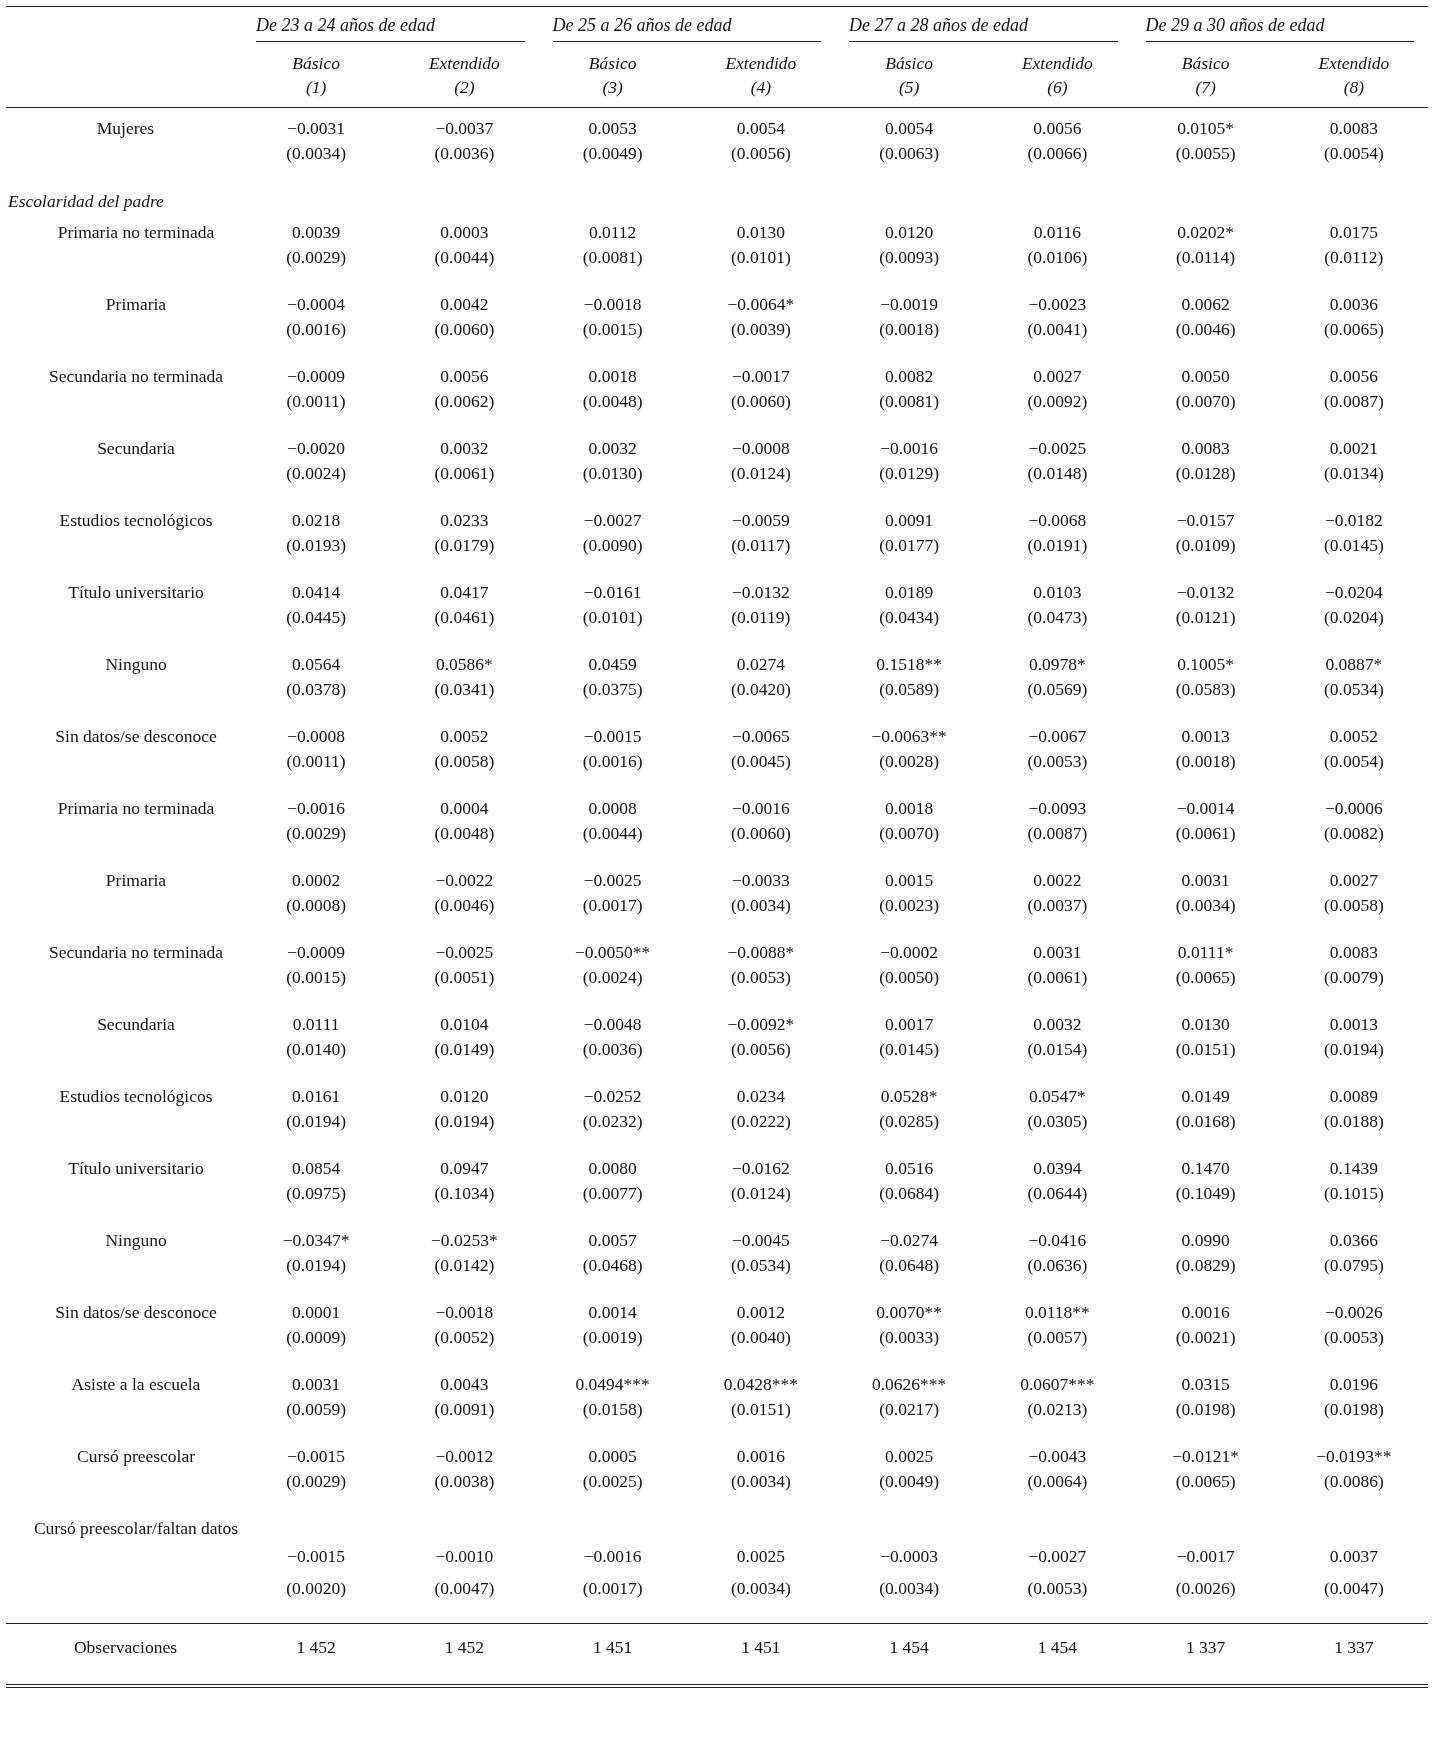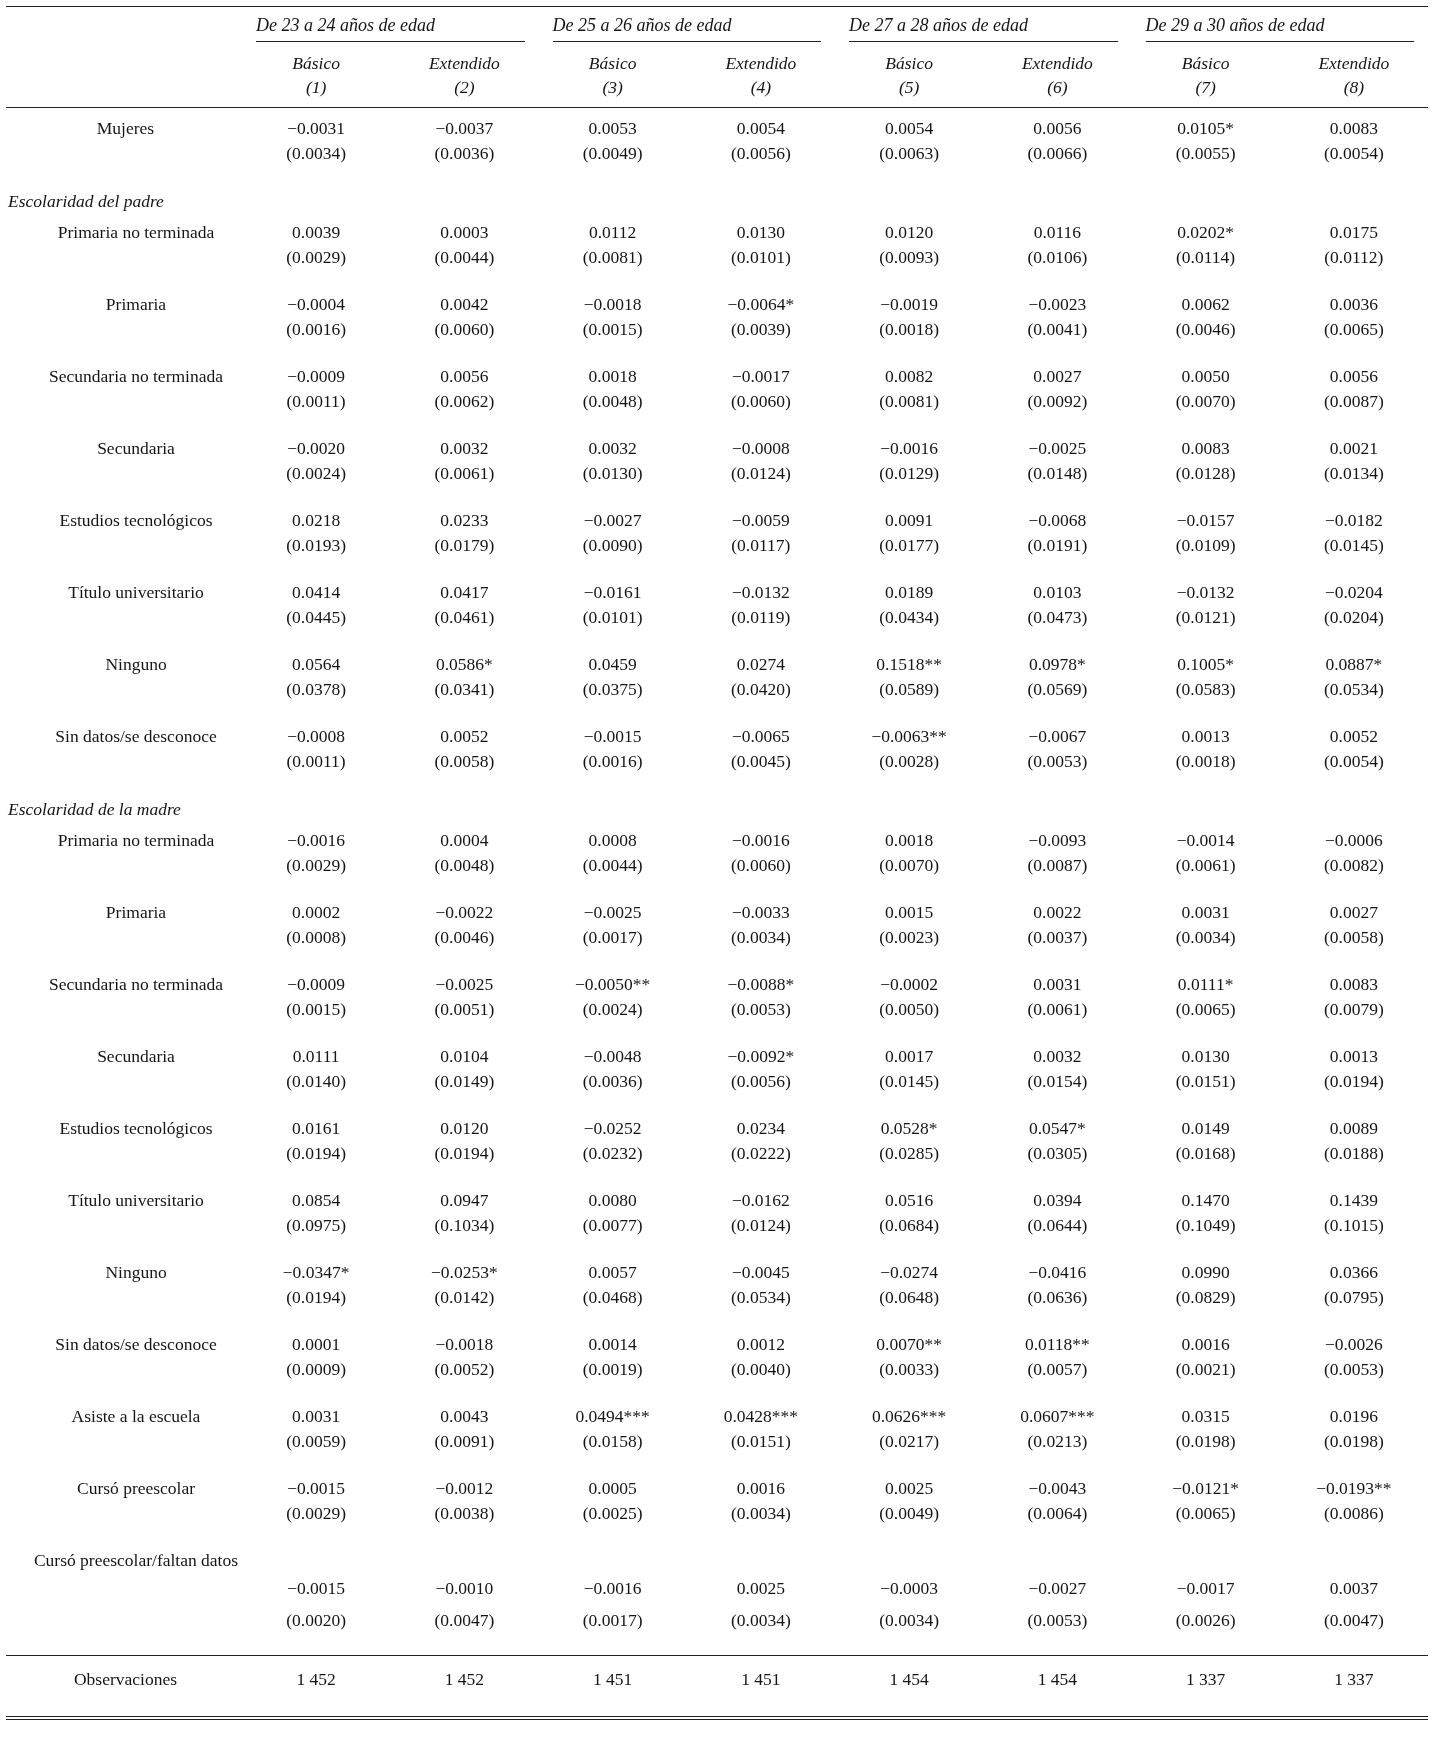--- a/index.html
+++ b/index.html
@@ -462,23 +462,20 @@
           </td>
           <td class="cell">
             <div class="coef">0.0013</div>
             <div class="se">(0.0018)</div>
           </td>
           <td class="cell">
             <div class="coef">0.0052</div>
             <div class="se">(0.0054)</div>
           </td>
         </tr>
-        <tr class="section-row">
-          <td colspan="9">Escolaridad de la madre</td>
-        </tr>
         <tr class="data-row indent">
           <td class="row-label">Primaria no terminada</td>
           <td class="cell">
             <div class="coef">−0.0016</div>
             <div class="se">(0.0029)</div>
           </td>
           <td class="cell">
             <div class="coef">0.0004</div>
             <div class="se">(0.0048)</div>
           </td>

